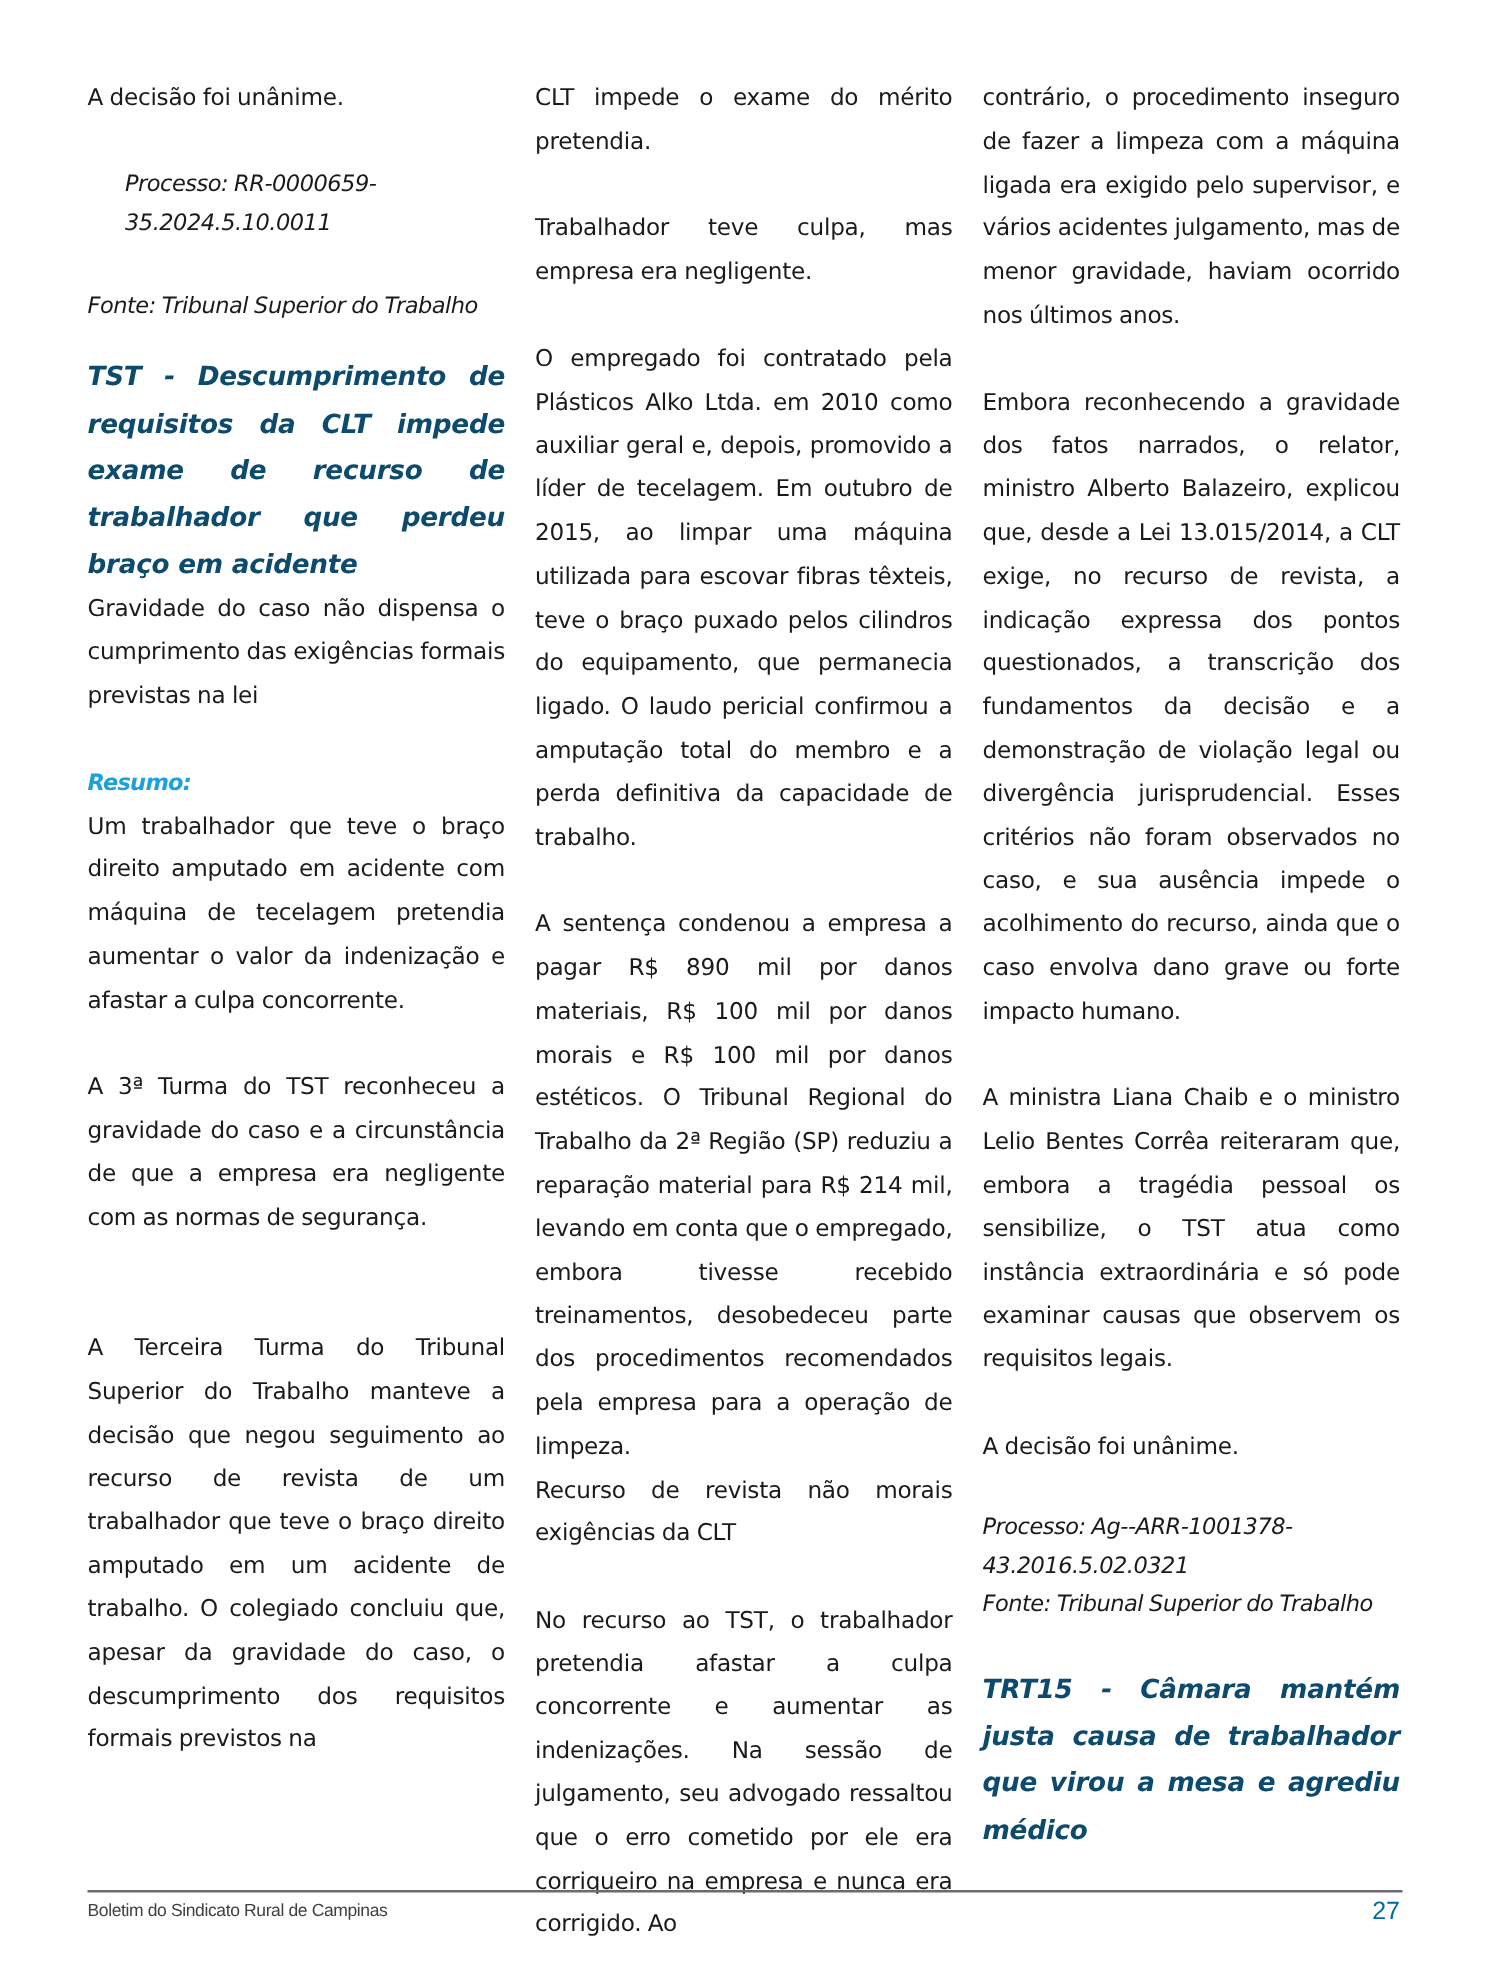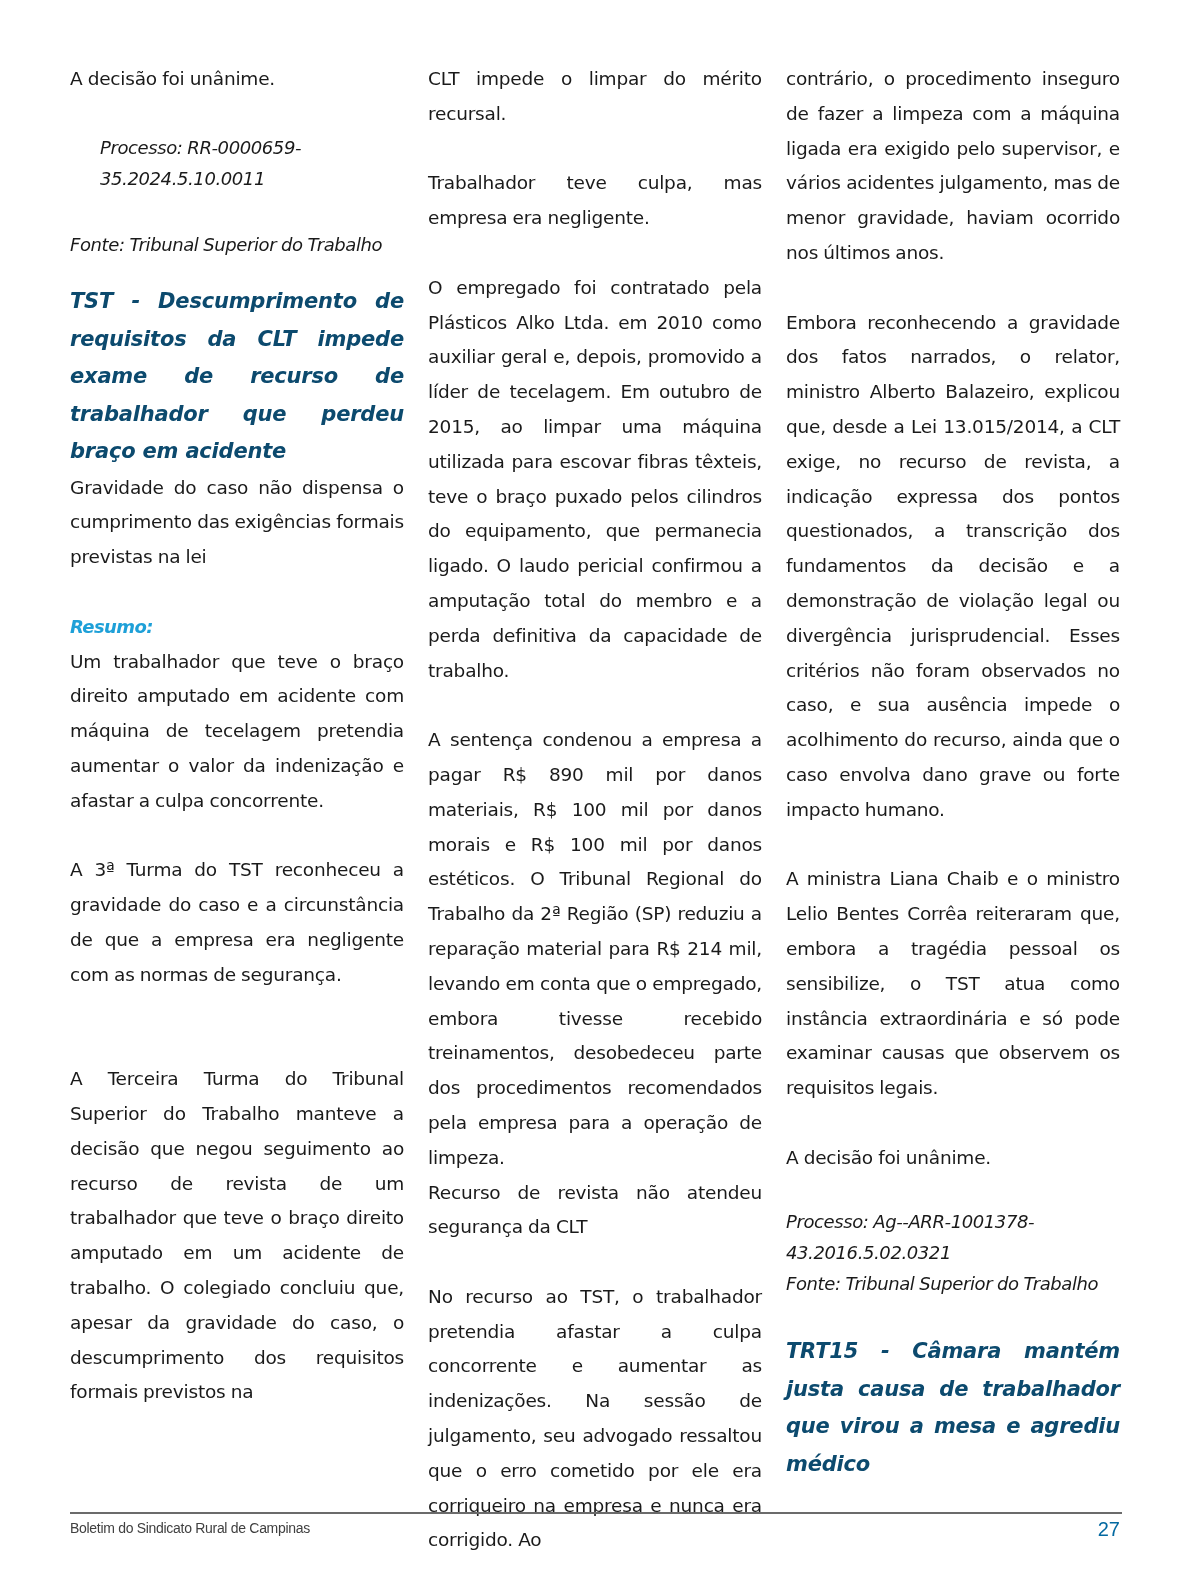--- a/index.html
+++ b/index.html
@@ -40,28 +40,28 @@
   <p class="resumo">Resumo:</p>
   <p class="p">Um trabalhador que teve o braço direito amputado em acidente com máquina de tecelagem pretendia aumentar o valor da indenização e afastar a culpa concorrente.</p>
   <div class="gap"></div>
   <p class="p">A 3ª Turma do TST reconheceu a gravidade do caso e a circunstância de que a empresa era negligente com as normas de segurança.</p>
   <div class="gap"></div>
   <div class="gap"></div>
   <p class="p">A Terceira Turma do Tribunal Superior do Trabalho manteve a decisão que negou seguimento ao recurso de revista de um trabalhador que teve o braço direito amputado em um acidente de trabalho. O colegiado concluiu que, apesar da gravidade do caso, o descumprimento dos requisitos formais previstos na</p>
 </div>
 
 <div id="col2" class="col">
-  <p class="p">CLT impede o limpar do mérito recursal.</p>
+  <p class="p">CLT impede o exame do mérito pretendia.</p>
   <div class="gap"></div>
   <p class="p">Trabalhador teve culpa, mas empresa era negligente.</p>
   <div class="gap"></div>
   <p class="p">O empregado foi contratado pela Plásticos Alko Ltda. em 2010 como auxiliar geral e, depois, promovido a líder de tecelagem. Em outubro de 2015, ao limpar uma máquina utilizada para escovar fibras têxteis, teve o braço puxado pelos cilindros do equipamento, que permanecia ligado. O laudo pericial confirmou a amputação total do membro e a perda definitiva da capacidade de trabalho.</p>
   <div class="gap"></div>
   <p class="p">A sentença condenou a empresa a pagar R$ 890 mil por danos materiais, R$ 100 mil por danos morais e R$ 100 mil por danos estéticos. O Tribunal Regional do Trabalho da 2ª Região (SP) reduziu a reparação material para R$ 214 mil, levando em conta que o empregado, embora tivesse recebido treinamentos, desobedeceu parte dos procedimentos recomendados pela empresa para a operação de limpeza.</p>
-  <p class="p">Recurso de revista não atendeu segurança da CLT</p>
+  <p class="p">Recurso de revista não morais exigências da CLT</p>
   <div class="gap"></div>
   <p class="p">No recurso ao TST, o trabalhador pretendia afastar a culpa concorrente e aumentar as indenizações. Na sessão de julgamento, seu advogado ressaltou que o erro cometido por ele era corriqueiro na empresa e nunca era corrigido. Ao</p>
 </div>
 
 <div id="col3" class="col">
   <p class="p">contrário, o procedimento inseguro de fazer a limpeza com a máquina ligada era exigido pelo supervisor, e vários acidentes julgamento, mas de menor gravidade, haviam ocorrido nos últimos anos.</p>
   <div class="gap"></div>
   <p class="p">Embora reconhecendo a gravidade dos fatos narrados, o relator, ministro Alberto Balazeiro, explicou que, desde a Lei 13.015/2014, a CLT exige, no recurso de revista, a indicação expressa dos pontos questionados, a transcrição dos fundamentos da decisão e a demonstração de violação legal ou divergência jurisprudencial. Esses critérios não foram observados no caso, e sua ausência impede o acolhimento do recurso, ainda que o caso envolva dano grave ou forte impacto humano.</p>
   <div class="gap"></div>
   <p class="p">A ministra Liana Chaib e o ministro Lelio Bentes Corrêa reiteraram que, embora a tragédia pessoal os sensibilize, o TST atua como instância extraordinária e só pode examinar causas que observem os requisitos legais.</p>

